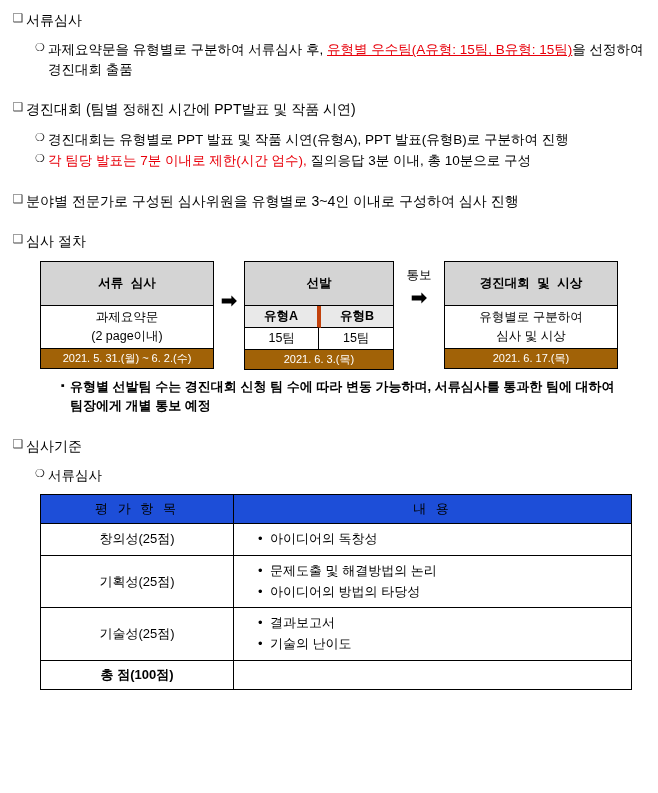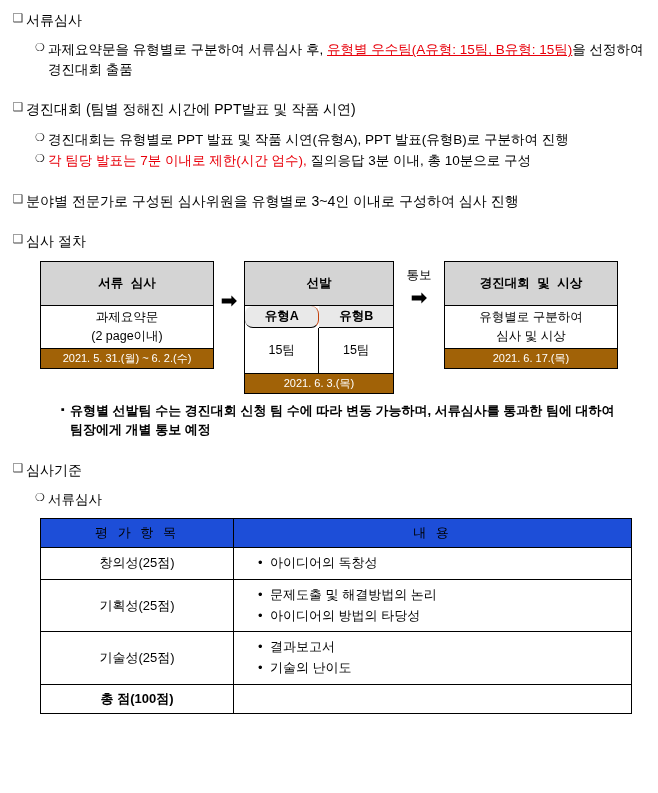--- a/index.html
+++ b/index.html
@@ -103,25 +103,25 @@
   .splitrow {
     display: flex;
   }
   .splitrow > div {
     flex: 1 1 50%;
     font-weight: bold;
     padding: 2px 0;
     background: #e9e9e9;
     border-bottom: 1px solid #000;
   }
-  .splitrow > div:first-child { border-right: 1px solid #c2410c; border-radius: 8px; }
+  .splitrow > div:first-child { border-right: 4px solid #c2410c; }
   .splitrow2 { display: flex; }
   .splitrow2 > div {
     flex: 1 1 50%;
-    padding: 14px 0;
+    padding: 2px 0;
   }
   .splitrow2 > div:first-child { border-right: 1px solid #000; }
   .notifylabel {
     font-size: 12.5px;
     padding: 6px 3px 0 3px;
     text-align: center;
     width: 44px;
   }
   .box-a { width: 172px; }
   .box-b { width: 148px; }

